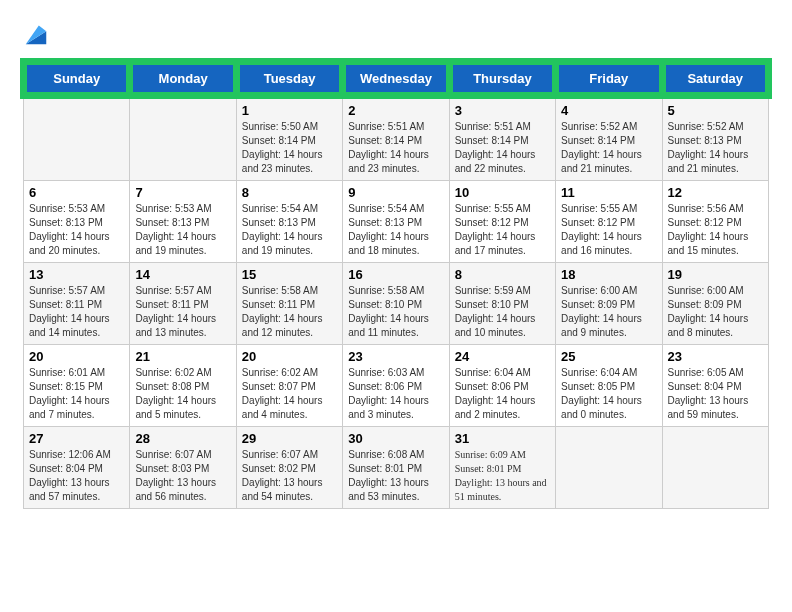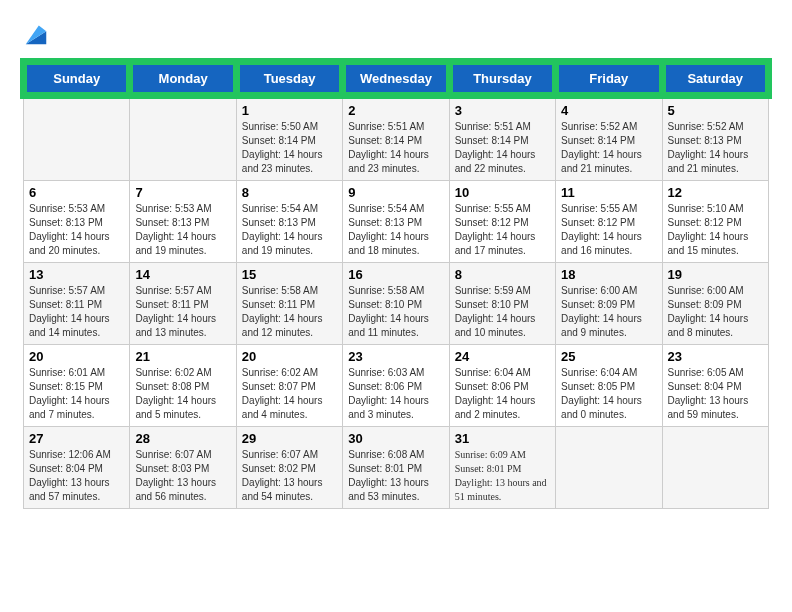--- a/index.html
+++ b/index.html
@@ -186,21 +186,21 @@
 Daylight: 14 hours and 17 minutes.</div>
         </td>
         <td>
           <span class="day-num">11</span>
           <div class="cell-content" style="white-space: pre-line;">Sunrise: 5:55 AM
 Sunset: 8:12 PM
 Daylight: 14 hours and 16 minutes.</div>
         </td>
         <td>
           <span class="day-num">12</span>
-          <div class="cell-content" style="white-space: pre-line;">Sunrise: 5:10 AM
+          <div class="cell-content" style="white-space: pre-line;">Sunrise: 5:56 AM
 Sunset: 8:12 PM
 Daylight: 14 hours and 15 minutes.</div>
         </td>
       </tr>
       <tr>
         <td>
           <span class="day-num">13</span>
           <div class="cell-content" style="white-space: pre-line;">Sunrise: 5:57 AM
 Sunset: 8:11 PM
 Daylight: 14 hours and 14 minutes.</div>

